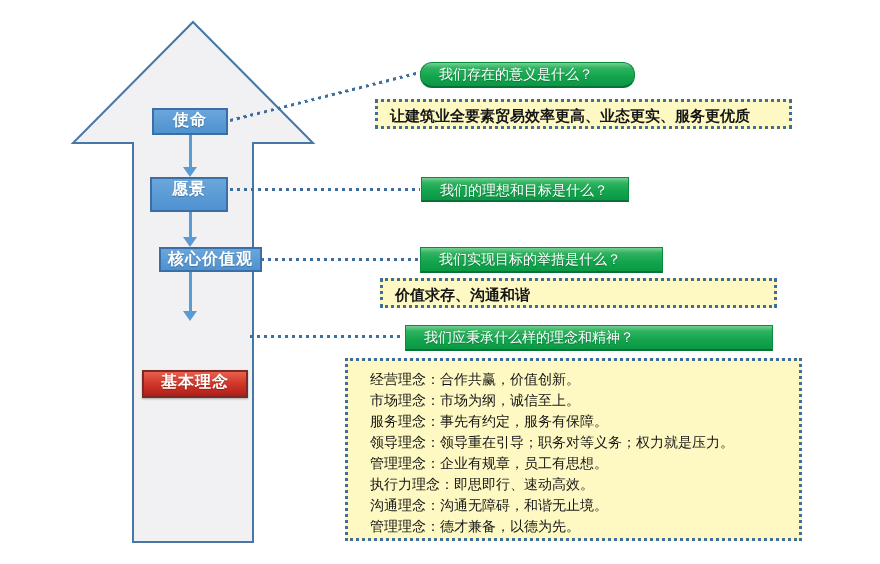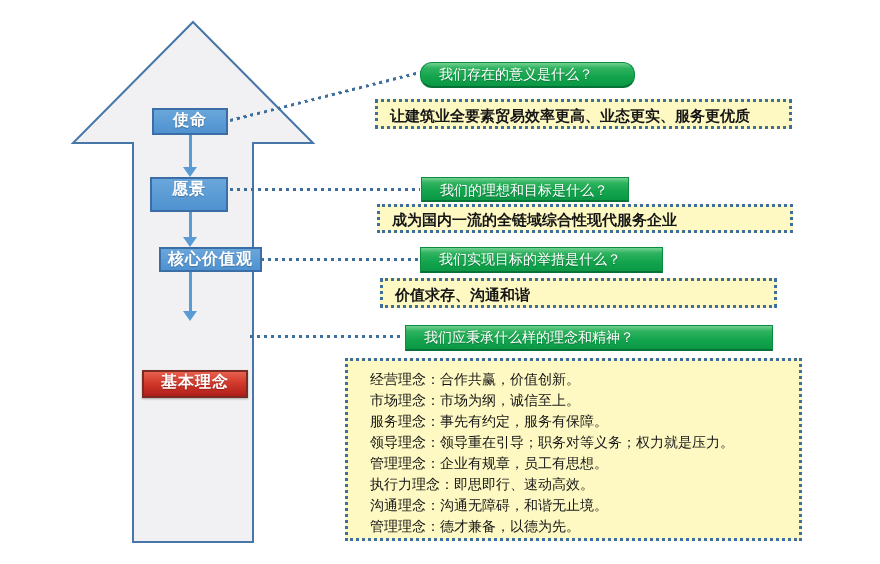--- a/index.html
+++ b/index.html
@@ -110,23 +110,20 @@
   <div class="qbox qbox-3">
     <span>我们实现目标的举措是什么？</span>
   </div>
   <div class="qbox qbox-4">
     <span>我们应秉承什么样的理念和精神？</span>
   </div>
 
   <div class="abox abox-1">
     <span>让建筑业全要素贸易效率更高、业态更实、服务更优质</span>
   </div>
-  <div class="abox abox-2">
-    <span>成为国内一流的全链域综合性现代服务企业</span>
-  </div>
   <div class="abox abox-3">
     <span>价值求存、沟通和谐</span>
   </div>
 
   <div class="abox abox-4">
     <div class="ph-line">
       <b>经营理念：</b><span>合作共赢，价值创新。</span>
     </div>
     <div class="ph-line">
       <b>市场理念：</b><span>市场为纲，诚信至上。</span>

